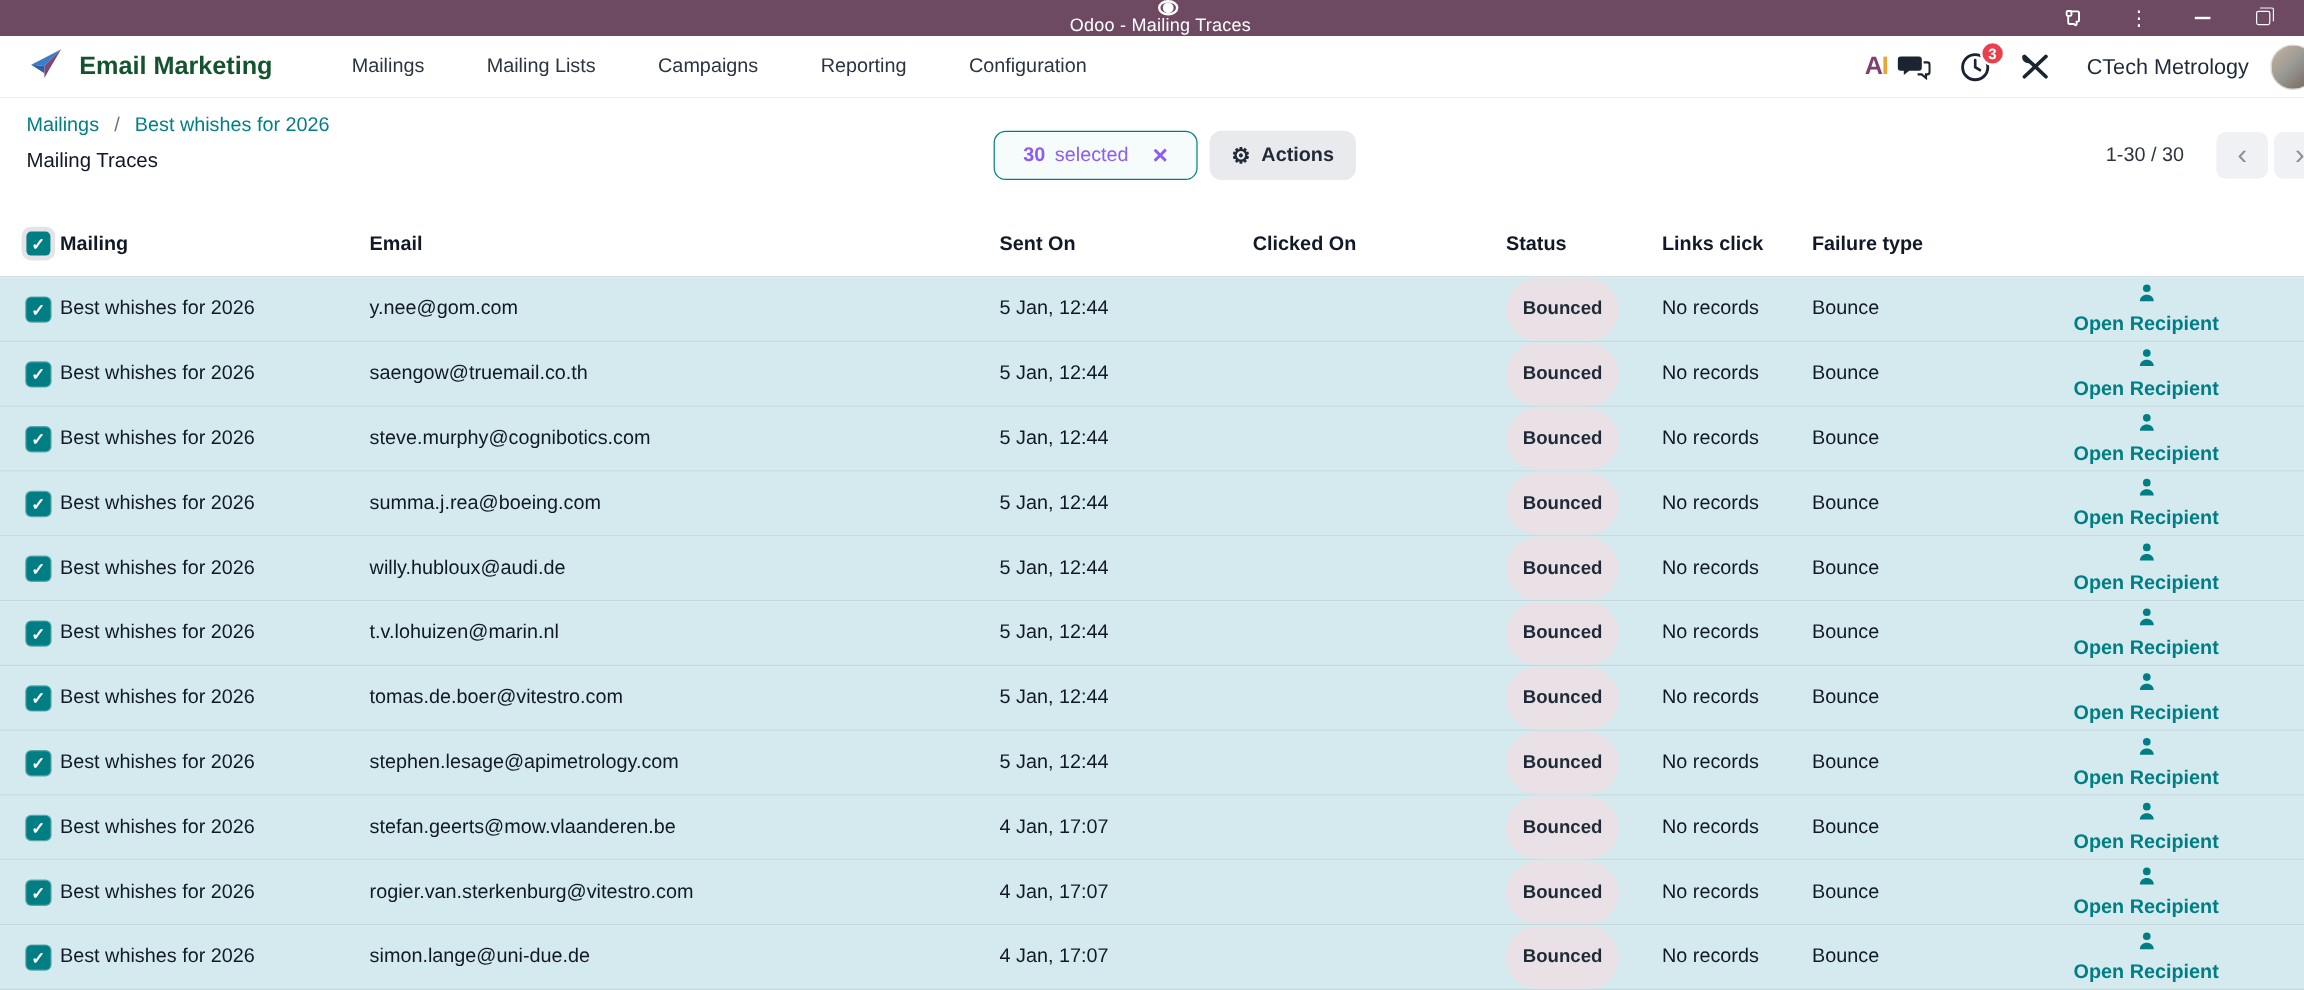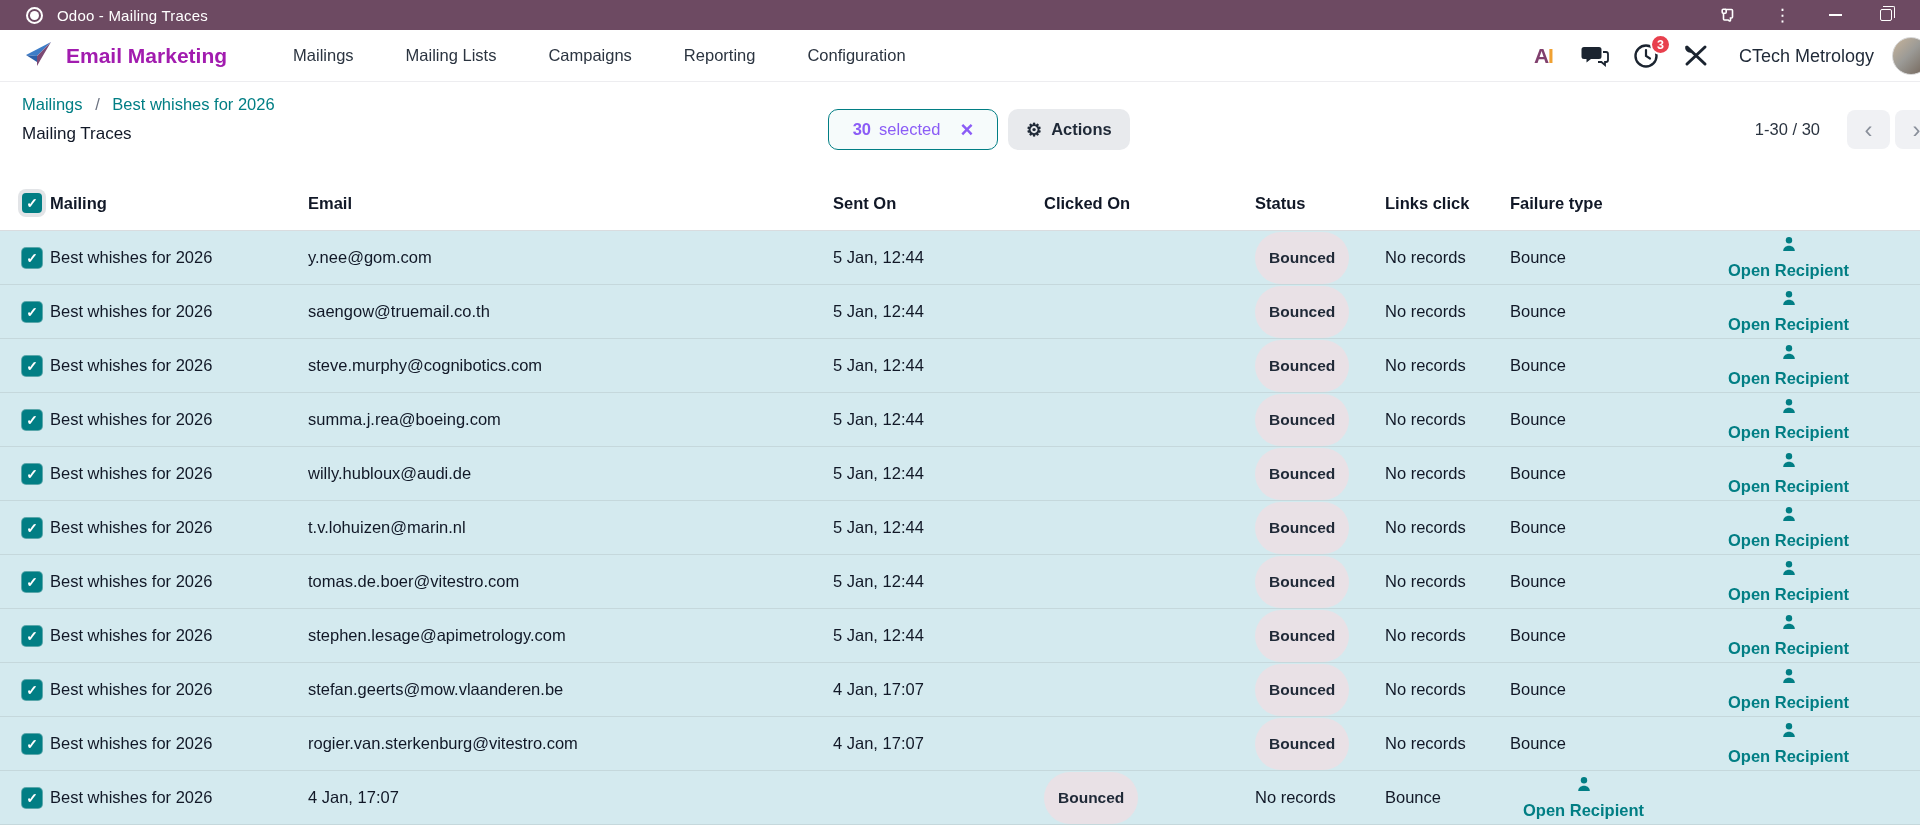--- a/index.html
+++ b/index.html
@@ -2,42 +2,42 @@
 <html><head>
 <meta charset="utf-8">
 <style>
   * { margin:0; padding:0; box-sizing:border-box; }
   html,body { width:1920px; height:825px; overflow:hidden; background:#fff;
               font-family:"Liberation Sans", sans-serif; }
   #canvas { position:relative; width:1920px; height:825px; background:#fff; }
 
   
   .titlebar { position:absolute; left:0; top:0; width:1920px; height:30px;
-              background:#6d4a62; display:flex; align-items:center; color:#fff; }
+              background:#6d4a62; display:flex; align-items:center; color:#fff;flex-direction:column; }
   .tb-record { width:17px; height:17px; border:2px solid #fff; border-radius:50%;
                margin-left:26px; display:flex; align-items:center; justify-content:center; }
   .tb-record::after { content:""; width:9px; height:9px; background:#fff; border-radius:50%; }
   .tb-title { margin-left:14px; font-size:15px; letter-spacing:.2px; }
   .tb-right { position:absolute; right:28px; top:0; height:30px; display:flex; align-items:center; gap:38px; }
   .tb-ext svg { display:block; }
   .tb-kebab { font-size:17px; line-height:1; color:#fff; }
   .tb-min { width:13px; height:2px; background:#fff; }
   .tb-restore { width:12px; height:12px; border:1.5px solid #fff; border-radius:2px; position:relative; }
   .tb-restore::before { content:""; position:absolute; left:2px; top:-4.5px; width:11px; height:11px;
                         border-top:1.5px solid #fff; border-right:1.5px solid #fff; border-radius:0 2px 0 0; }
 
   
   .navbar { position:absolute; left:0; top:30px; width:1920px; height:52px; background:#fff;
             border-bottom:1px solid #ededf0; display:flex; align-items:center; }
   .brand-logo { margin-left:24px; }
-  .brand-name { font-size:21px; font-weight:700; color:#a21caf; margin-left:12px; }
+  .brand-name { font-size:21px; font-weight:700; color:#14532d; margin-left:12px; }
   .nav-menu { display:flex; margin-left:66px; gap:52px; }
   .nav-item { font-size:16.5px; color:#2b3440; cursor:pointer; }
   .nav-right { position:absolute; right:0; top:0; height:52px; display:flex; align-items:center; }
-  .ai-icon { font-weight:800; font-size:21px; letter-spacing:-1px; margin-right:28px;text-align:center; }
+  .ai-icon { font-weight:800; font-size:21px; letter-spacing:-1px; margin-right:8px;text-align:center; }
   .ai-icon .a { color:#80406e; } .ai-icon .i { color:#f0a132; }
   .icon-btn { position:relative; margin-right:24px; display:flex; align-items:center; }
   .badge { position:absolute; top:-9px; right:-12px; min-width:21px; height:21px; background:#e8404d;
            color:#fff; border-radius:50%; font-size:12.5px; font-weight:700;
            display:flex; align-items:center; justify-content:center; border:2px solid #fff; }
   .company { font-size:18px; color:#1f2937; margin:0 18px 0 6px; }
   .avatar { width:38px; height:38px; border-radius:50%; margin-right:-10px;
             background:linear-gradient(135deg,#c8b49a 0%,#9b9a96 45%,#6f6053 100%);
             border:1px solid #d7d7d7; }
 
@@ -412,20 +412,21 @@
       </span>
       <span>Open Recipient</span>
     </div>
   </div>
 
   <div class="t-row">
     <div class="cell-check">
             <span class="checkbox">✓</span>
           </div>
     <div>Best whishes for 2026</div>
+    <div>simon.lange@uni-due.de</div>
     <div>4 Jan, 17:07</div>
     <div></div>
     <div><span class="pill">Bounced</span></div>
     <div>No records</div>
     <div>Bounce</div>
     <div class="recipient">
       <span class="person-icon">
         <svg width="16" height="16" viewBox="0 0 16 16">
                 <circle cx="8" cy="4.2" r="3.2" fill="#017e84"></circle>
                 <path d="M2.2 15c0-3.2 2.6-5.3 5.8-5.3s5.8 2.1 5.8 5.3z" fill="#017e84"></path>

